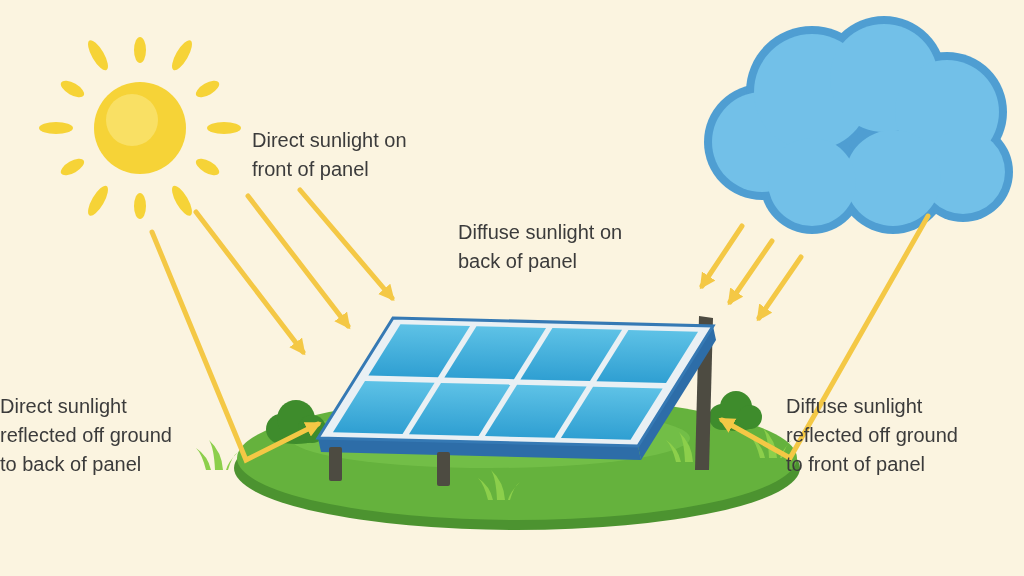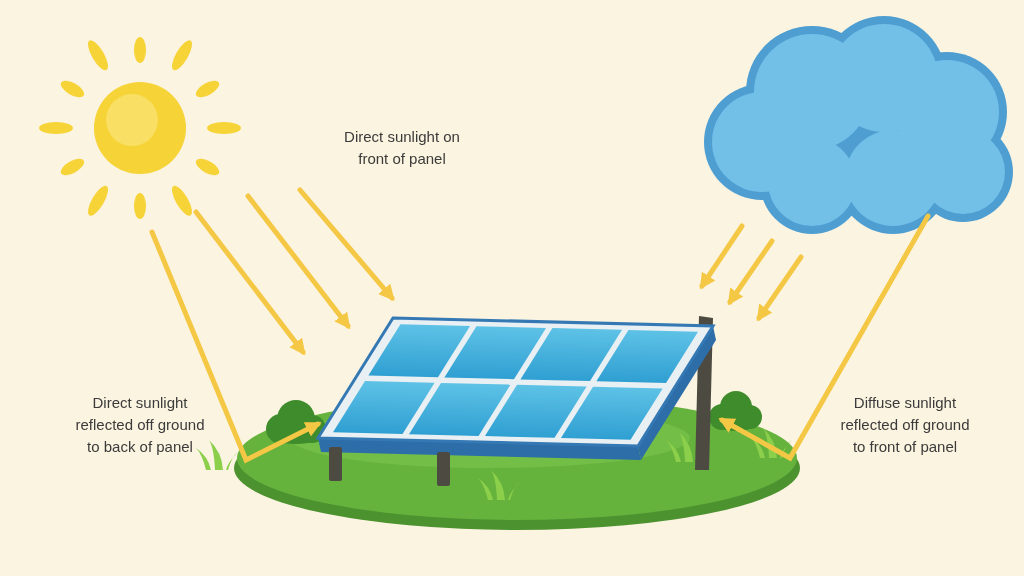--- a/index.html
+++ b/index.html
@@ -7,23 +7,23 @@
   body { font-family: "Liberation Sans", sans-serif; }
   .stage {
     position: relative;
     width: 1024px;
     height: 576px;
     background: var(--background, #fbf4e0);
   }
   .stage svg { position: absolute; inset: 0; display: block; }
   .label {
     position: absolute;
-    text-align: center;
+    text-align: left;
     white-space: pre-line;
-    font-size: 15px;
+    font-size: 20px;
     line-height: 1.45;
     color: var(--text, #3b3b3b);
     z-index: 2;
   }
   
   .fill-sun-core   { fill: var(--sun-core, #f6d337); }
   .fill-sun-light  { fill: var(--sun-light, #f9e169); }
   .fill-cloud      { fill: var(--cloud-fill, #72c0e8); }
   .fill-cloud-line { fill: var(--cloud-outline, #4f9ed2); }
   .fill-ground     { fill: var(--ground, #65b23d); }
@@ -168,22 +168,24 @@
         <path class="arrow-stroke" d="M772,241 L730,302" marker-end="url(#arrowhead)"></path>
         <path class="arrow-stroke" d="M801,257 L759,318" marker-end="url(#arrowhead)"></path>
       </g>
       <path class="arrow-stroke" d="M928,216 L790,458 L722,420" marker-end="url(#arrowhead)"></path>
     </g>
   </svg>
 
   <div class="label" style="left:252px; top:126px; width:300px;">Direct sunlight on
 front of panel</div>
 
+  <div class="label" style="left:458px; top:218px; width:300px;">Diffuse sunlight on
+back of panel</div>
 
-  <div class="label" style="left:0px; top:392px; width:238px;margin-left:21px;">Direct sunlight
+  <div class="label" style="left:0px; top:392px; width:238px;">Direct sunlight
 reflected off ground
 to back of panel</div>
 
   <div class="label" style="left:786px; top:392px; width:238px;">Diffuse sunlight
 reflected off ground
 to front of panel</div>
 
 </div>
 
 </body></html>

